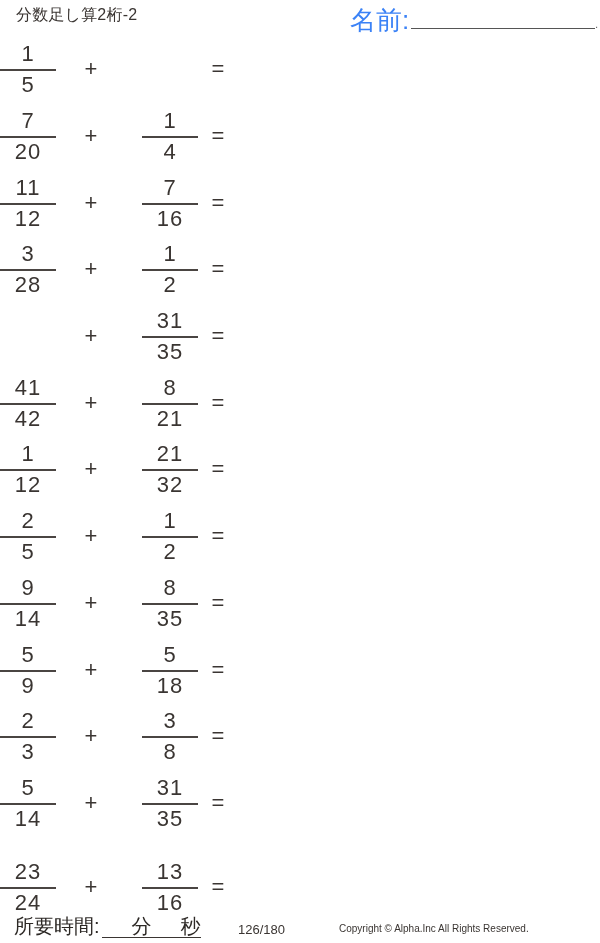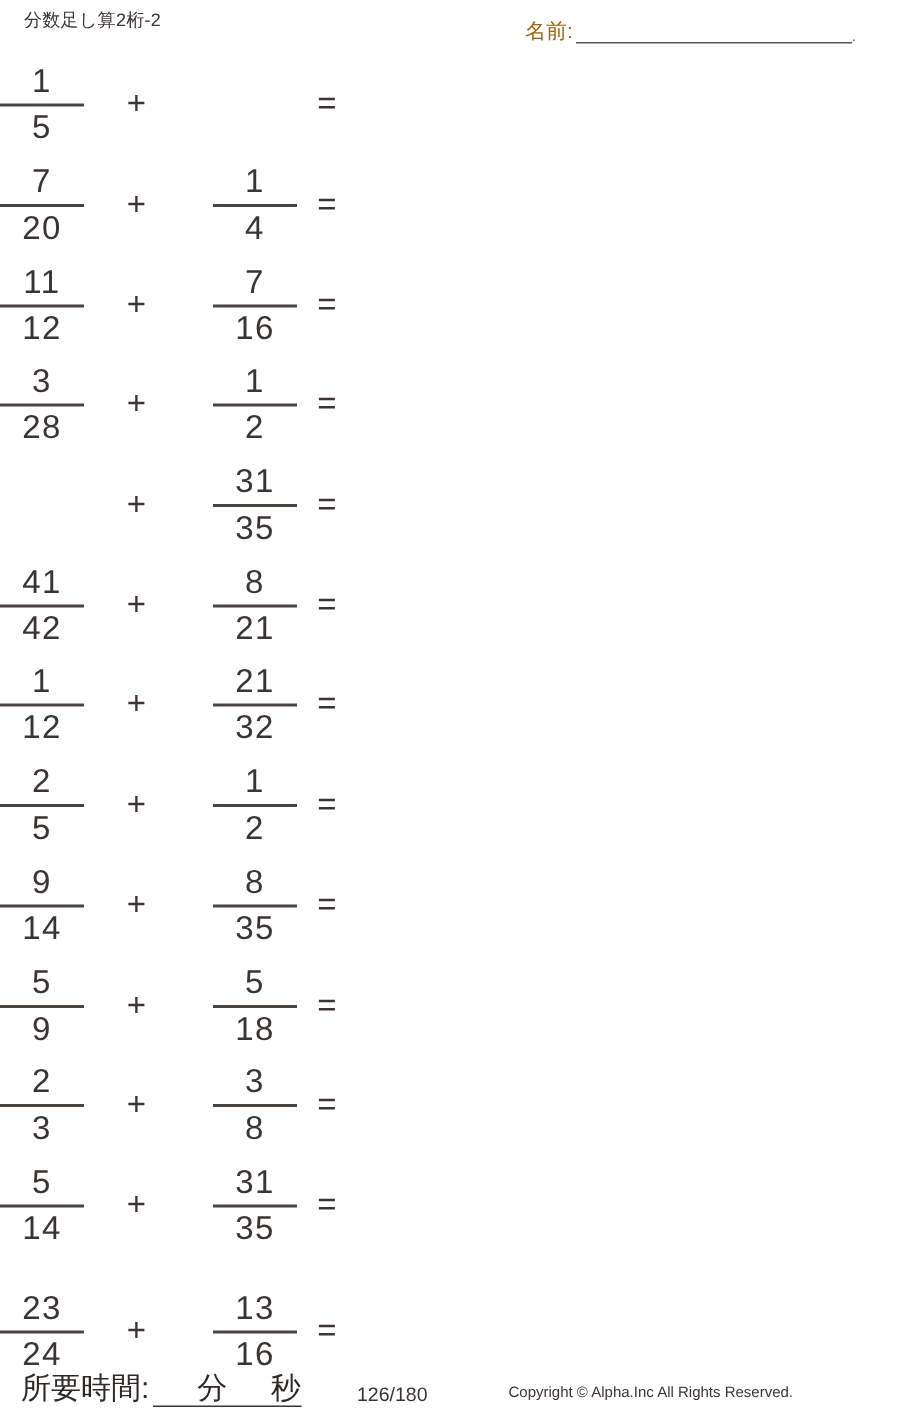--- a/index.html
+++ b/index.html
@@ -12,36 +12,36 @@
       height: 943px;
       position: relative;
       overflow: hidden;
       font-family: "Liberation Sans", "DejaVu Sans", sans-serif;
       color: #3a3532;
     }
     .sheet-title {
       position: absolute;
       left: 16px;
       top: 5px;
-      font-size: 12px;
+      font-size: 16px;
       color: #3a3532;
       letter-spacing: 0.2px;
     }
     .name-block {
       position: absolute;
       left: 350px;
       top: 5px;
       height: 26px;
       display: flex;
       align-items: flex-end;
     }
     .name-label {
-      font-size: 14px;
+      font-size: 26px;
       line-height: 22px;
-      color: #a16207;
+      color: #3b82f6;
     }
     .name-line {
       width: 184px;
       height: 18px;
       border-bottom: 1px solid #555;
       margin-left: 2px;
       margin-bottom: 2px;
     }
     .name-dot {
       font-size: 10px;

